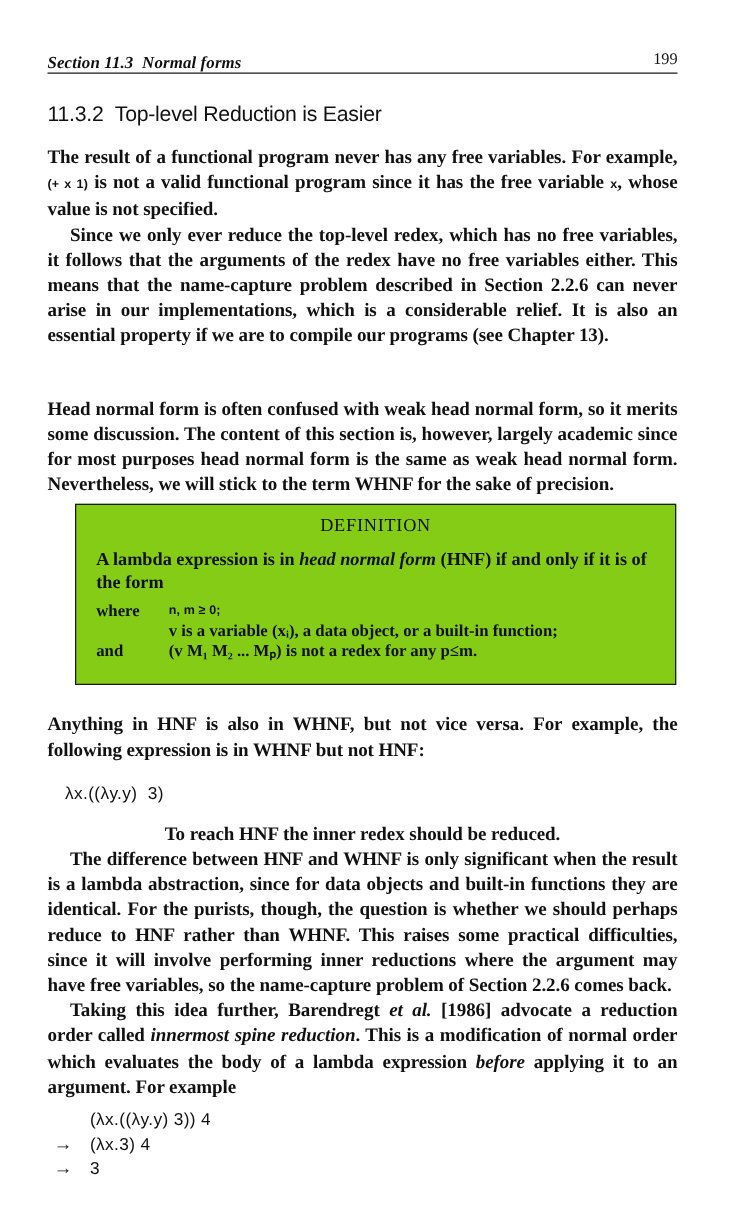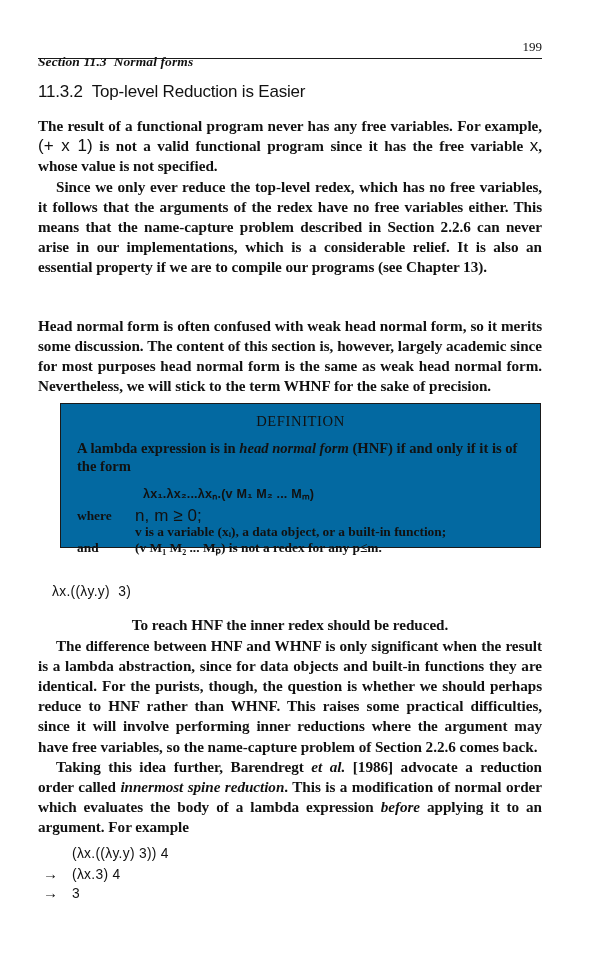--- a/index.html
+++ b/index.html
@@ -34,21 +34,21 @@
 
   
   .runhead {
     position: relative;
     height: 30px;
     margin-top: 38px;
   }
   .runhead-title {
     position: absolute;
     left: 0;
-    top: 16px;
+    top: 4px;
     font-family: "Liberation Serif", serif;
     font-style: italic;
     font-weight: bold;
     font-size: 13.5px;
     letter-spacing: 0.1px;
     white-space: pre;
   }
   .runhead-page {
     position: absolute;
     right: 0;
@@ -85,22 +85,22 @@
     margin: 0;
     text-align: justify;
     text-justify: inter-word;
     letter-spacing: -0.05px;
   }
   p.body.indent { text-indent: 18px; }
   p.nojust { text-align: center; }
 
   code, .mono {
     font-family: "Liberation Sans", sans-serif;
-    font-weight: normal;
-    font-size: 17px;
+    font-weight: bold;
+    font-size: 10px;
     letter-spacing: 0.1px;
   }
 
   .ital { font-style: italic; }
 
   
   .codeline {
     font-family: "Liberation Sans", sans-serif;
     font-weight: normal;
     font-size: 13.8px;
@@ -111,21 +111,21 @@
 
   
   .defbox {
     position: absolute;
     left: 60px;
     top: 403px;
     width: 481px;
     height: 145px;
     border: 1.6px solid #1a1a1a;
     box-sizing: border-box;
-    background: #0369a1;
+    background: #84cc16;
   }
   .defbox-title {
     text-align: center;
     font-family: "Liberation Serif", serif;
     font-weight: normal;
     font-size: 14.6px;
     letter-spacing: 0.6px;
     margin-top: 9px;
   }
   .defbox-text {
@@ -213,20 +213,21 @@
 
     <div class="gap-xl"></div>
 
 
     <div class="gap-m"></div>
 
     <p class="body">Head normal form is often confused with weak head normal form, so it merits some discussion. The content of this section is, however, largely academic since for most purposes head normal form is the same as weak head normal form. Nevertheless, we will stick to the term WHNF for the sake of precision.</p>
 
     <div style="height:172px"></div>
 
+    <p class="body">Anything in HNF is also in WHNF, but not vice versa. For example, the following expression is in WHNF but not HNF:</p>
 
     <div class="gap-m"></div>
 
     <div class="codeline" style="margin-left:14px">λx.((λy.y)  3)</div>
 
     <div class="gap-m"></div>
 
     <p class="body nojust">To reach HNF the inner redex should be reduced.</p>
 
     <p class="body indent">The difference between HNF and WHNF is only significant when the result is a lambda abstraction, since for data objects and built-in functions they are identical. For the purists, though, the question is whether we should perhaps reduce to HNF rather than WHNF. This raises some practical difficulties, since it will involve performing inner reductions where the argument may have free variables, so the name-capture problem of Section 2.2.6 comes back.</p>
@@ -246,21 +247,20 @@
         <span class="redarrow">→</span>
         <span class="redexpr">3</span>
       </div>
     </div>
 
   </div>
 
   <div class="defbox">
     <div class="defbox-title">DEFINITION</div>
     <div class="defbox-text"><span>A lambda expression is in </span><span class="ital">head normal form</span><span> (HNF) if and only if it is of the form</span></div>
-    <div class="defbox-formula">λx₁.λx₂...λxₙ.(v M₁ M₂ ... Mₘ)</div>
     <div class="defbox-rows">
       <div class="defrow">
         <span class="defrow-key">where</span>
         <span class="defrow-val mono">n, m  ≥  0;</span>
       </div>
       <div class="defrow">
         <span class="defrow-key"></span>
         <span class="defrow-val">v is a variable (xᵢ), a data object, or a built-in function;</span>
       </div>
       <div class="defrow">

